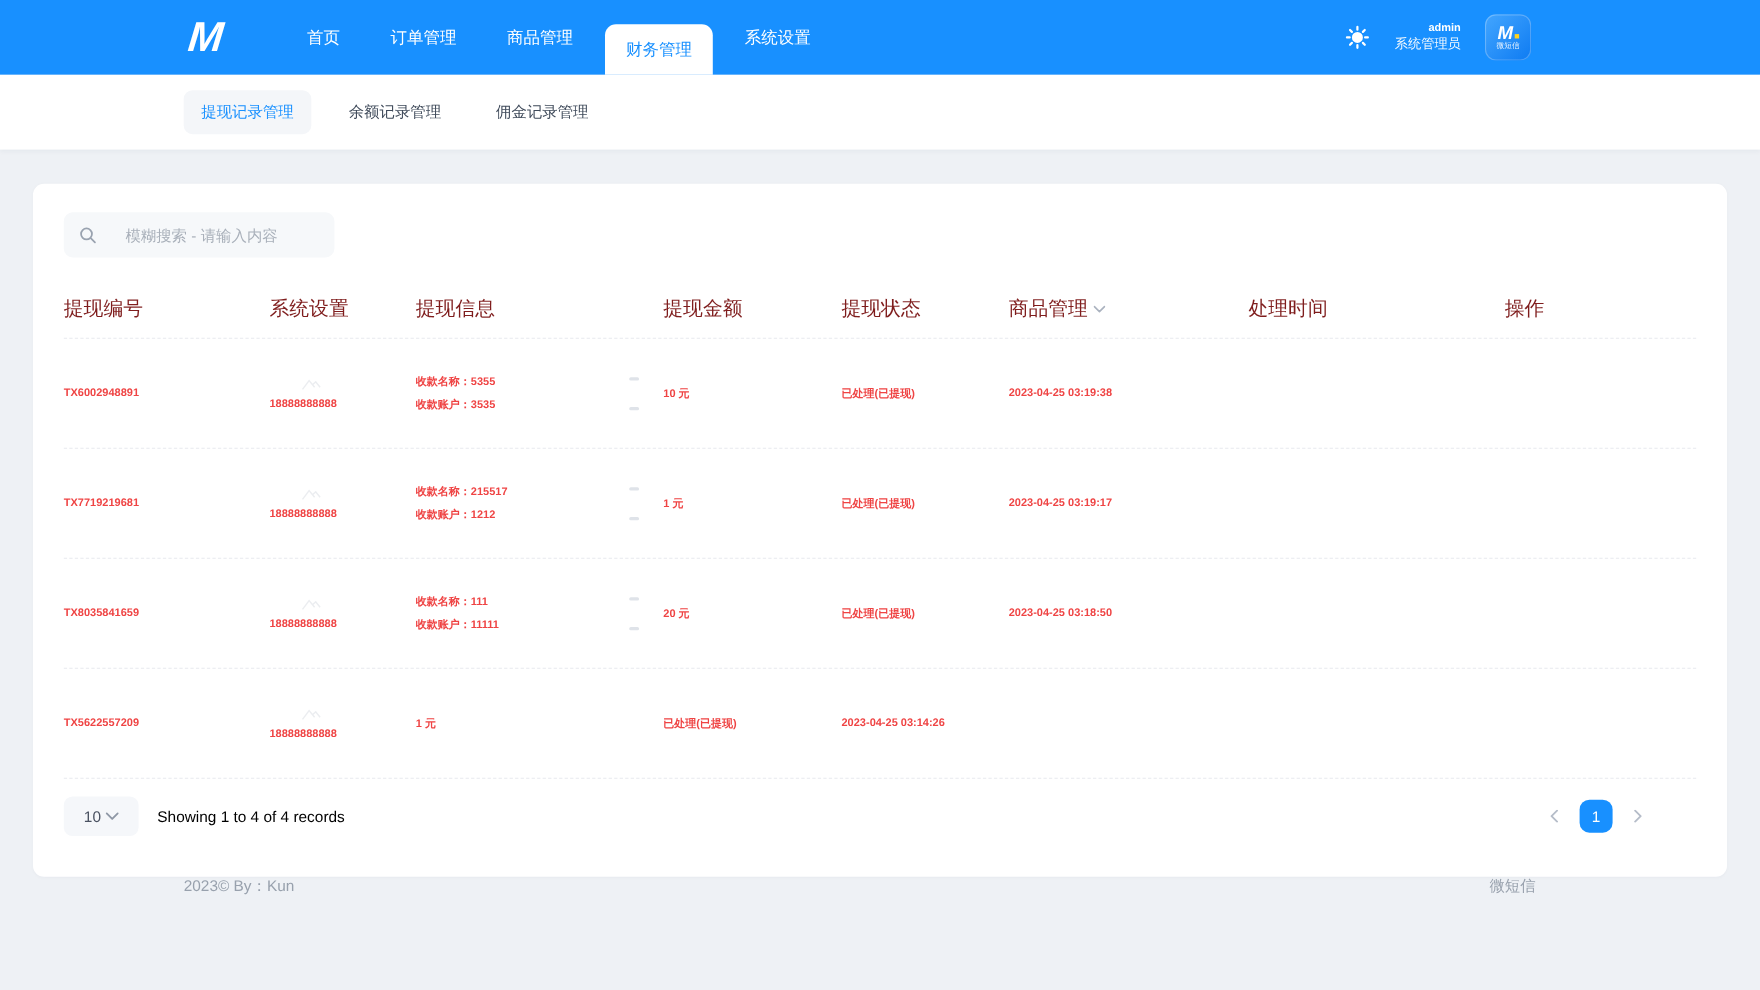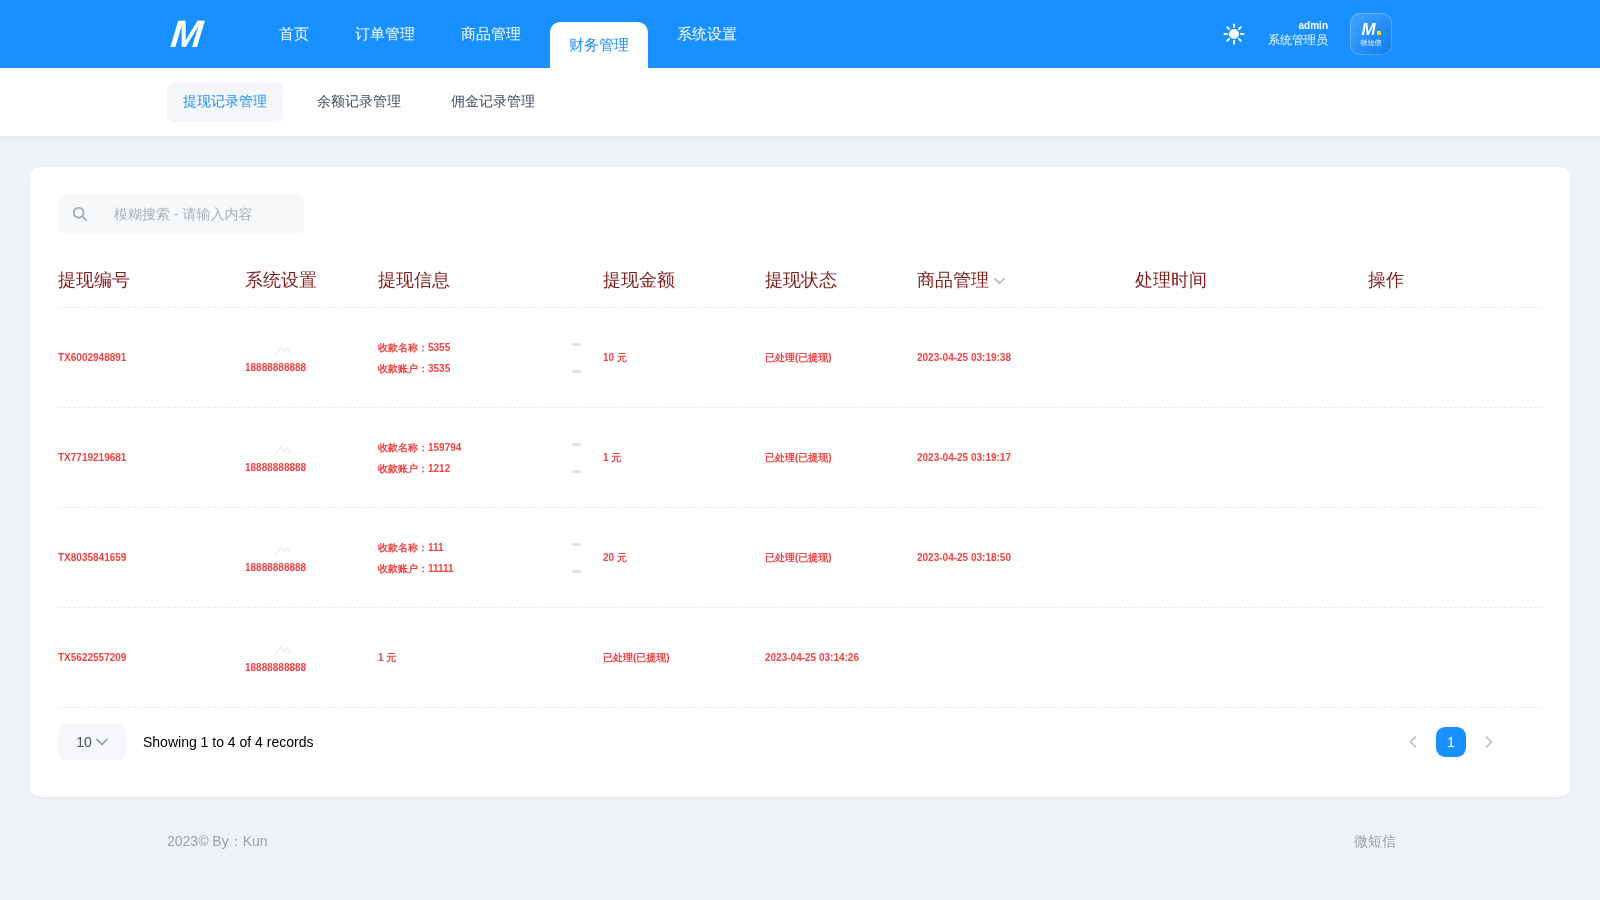--- a/index.html
+++ b/index.html
@@ -106,21 +106,21 @@
   .summary { margin-left:17px; font-size:14px; color:#000000; }
   .pager { margin-left:auto; margin-right:42px; display:flex; align-items:center; gap:12px; }
   .pager-arrow { width:22px; height:22px; display:flex; align-items:center; justify-content:center; cursor:pointer; }
   .page-btn {
     width:30px; height:30px; border-radius:9px; background:#1890ff; color:#fff;
     font-size:14px; display:flex; align-items:center; justify-content:center; cursor:pointer;
   }
 
   
   .footer {
-    margin-top:36px; display:flex; justify-content:space-between;
+    display:flex; justify-content:space-between;
     padding:0 204px 0 167px; font-size:14px; color:#98a1ad;
   }
 </style>
 </head>
 <body>
 
 <header class="topnav">
   <div class="logo">
     <span>M</span>
   </div>
@@ -221,21 +221,21 @@
     <div>TX7719219681</div>
     <div class="user-cell">
       <span class="broken-img">
         <svg viewBox="0 0 20 14" width="20" height="14" fill="none" stroke="#b9c0cb" stroke-width="1.3">
             <path d="M2 12 L8 4 L13 10 M11 8 L14 5 L18 10"></path>
           </svg>
       </span>
       <span class="user-phone">18888888888</span>
     </div>
     <div class="info-cell">
-      <div>收款名称：159794</div>
+      <div>收款名称：215517</div>
       <div>收款账户：1212</div>
       <span class="faint-dash d1"></span>
       <span class="faint-dash d2"></span>
     </div>
     <div>1 元</div>
     <div>已处理(已提现)</div>
     <div>2023-04-25 03:19:17</div>
     <div></div>
     <div></div>
   </div>

